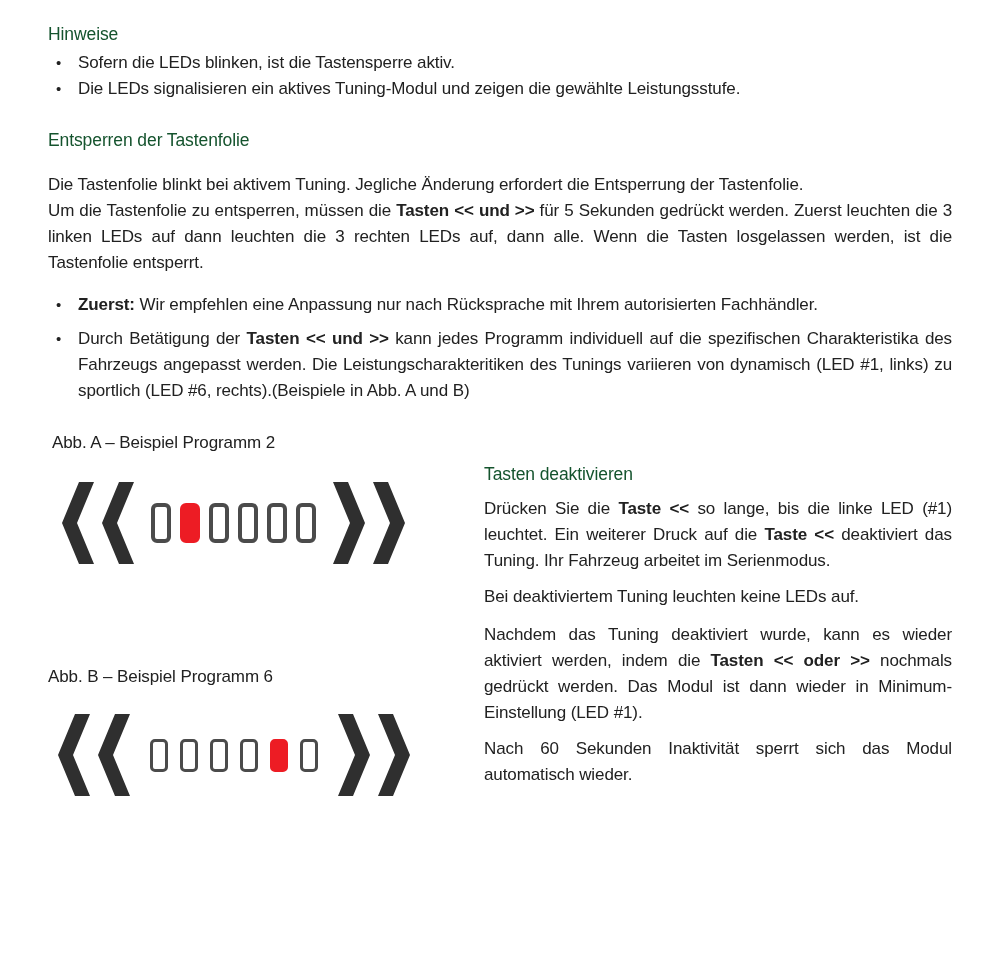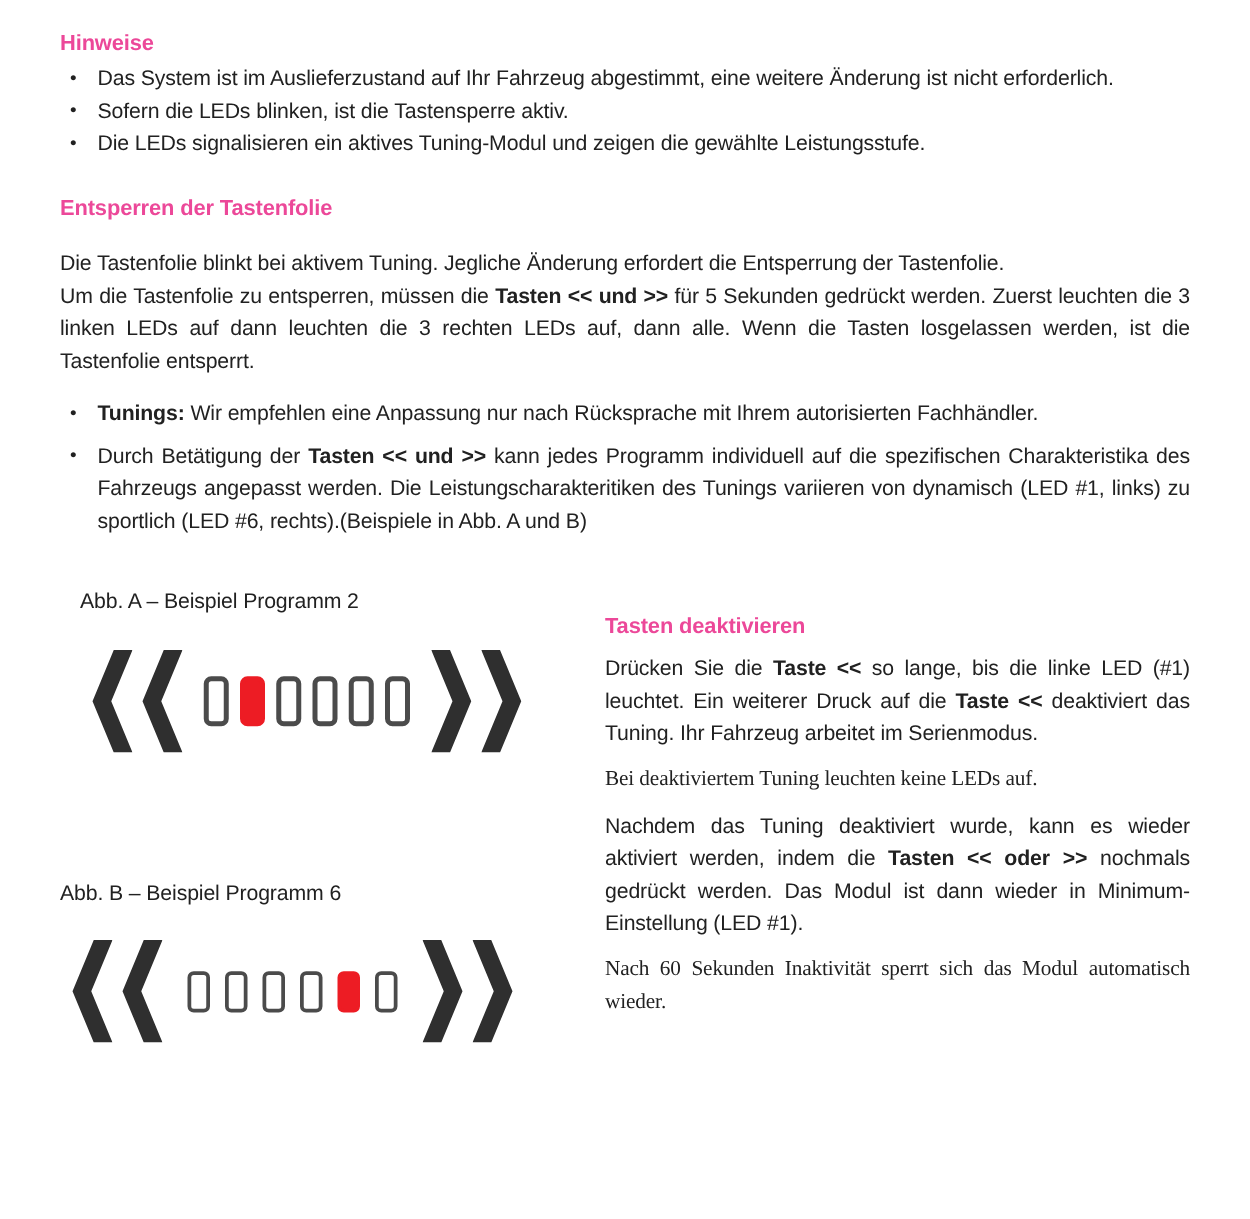--- a/index.html
+++ b/index.html
@@ -6,21 +6,21 @@
   body {
     width: 1000px; height: 975px;
     background: #ffffff;
     font-family: "Liberation Sans", sans-serif;
     color: #212121;
     overflow: hidden;
   }
   .page { padding: 24px 48px 0 48px; box-sizing: border-box; }
 
   h3 {
-    font-size: 17.5px; font-weight: bold; color: #ec4899;
+    font-size: 17.5px; font-weight: normal; color: #14532d;
     margin: 0; line-height: 20px; letter-spacing: -0.1px;
   }
   p, li, .cap {
     font-size: 17px; line-height: 26px; letter-spacing: -0.1px;
     margin: 0;
   }
   .just { text-align: justify; }
 
   ul.bullets { list-style: none; margin: 6px 0 0 0; padding: 0; }
   ul.bullets li {
@@ -54,56 +54,55 @@
   .strip { display: flex; align-items: center; }
   .fig-a .strip { gap: 9px; margin: 0 17px; }
   .fig-b .strip { gap: 12px; margin: 0 20px; }
   .led { box-sizing: border-box; background: #fff; }
   .fig-a .led { width: 20px; height: 40px; border: 4px solid var(--led-border, #4b4b4b); border-radius: 6px; }
   .fig-b .led { width: 18px; height: 33px; border: 3px solid var(--led-border, #4b4b4b); border-radius: 5px; }
   .led.on { background: var(--led-on, #ed1c24); border-color: var(--led-on, #ed1c24); }
 
   .col-right h3.h-deact { margin-top: 38px; }
   .col-right p { margin-top: 12px; }
-  .col-right p.tight { margin-top: 10px; font-family: Liberation Serif, serif; }
+  .col-right p.tight { margin-top: 10px; }
   .col-right h3.h-act { margin-top: 14px; }
 </style>
 </head>
 <body style="color: rgb(33, 33, 33);">
 
 <div class="page">
 
   <section class="sec-hinweise">
     <h3>Hinweise</h3>
     <ul class="bullets">
-      <li>Das System ist im Auslieferzustand auf Ihr Fahrzeug abgestimmt, eine weitere Änderung ist nicht erforderlich.</li>
       <li>Sofern die LEDs blinken, ist die Tastensperre aktiv.</li>
       <li>Die LEDs signalisieren ein aktives Tuning-Modul und zeigen die gewählte Leistungsstufe.</li>
     </ul>
   </section>
 
   <section class="sec-entsperren">
     <h3>Entsperren der Tastenfolie</h3>
     <p class="p-line1">Die Tastenfolie blinkt bei aktivem Tuning. Jegliche Änderung erfordert die Entsperrung der Tastenfolie.</p>
     <p class="just"><span>Um die Tastenfolie zu entsperren, müssen die </span><b>Tasten &lt;&lt; und &gt;&gt;</b><span> für 5 Sekunden gedrückt werden. Zuerst leuchten die 3 linken LEDs auf dann leuchten die 3 rechten LEDs auf, dann alle. Wenn die Tasten losgelassen werden, ist die Tastenfolie entsperrt.</span></p>
   </section>
 
   <section class="sec-anpassung">
     <ul class="bullets">
       <li>
-        <span class="line"><b>Tunings:</b><span> Wir empfehlen eine Anpassung nur nach Rücksprache mit Ihrem autorisierten Fachhändler.</span></span>
+        <span class="line"><b>Zuerst:</b><span> Wir empfehlen eine Anpassung nur nach Rücksprache mit Ihrem autorisierten Fachhändler.</span></span>
       </li>
       <li><span>Durch Betätigung der </span><b>Tasten &lt;&lt; und &gt;&gt;</b><span> kann jedes Programm individuell auf die spezifischen Charakteristika des Fahrzeugs angepasst werden. Die Leistungscharakteritiken des Tunings variieren von dynamisch (LED #1, links) zu sportlich (LED #6, rechts).(Beispiele in Abb. A und B)</span></li>
     </ul>
   </section>
 
   <div class="columns">
 
     <div class="col-left">
-      <figure class="fig-a" style="margin:16px">
+      <figure class="fig-a" style="margin:4px">
         <span class="cap">Abb. A – Beispiel Programm 2</span>
         <div class="ledpanel">
           <span class="chev-group">
             <svg class="chev" width="36" height="82" viewBox="0 0 36 82">
                 <polygon points="36,0 21,0 4,41 21,82 36,82 19,41" fill="#2f2f2f"></polygon>
               </svg>
             <svg class="chev" width="36" height="82" viewBox="0 0 36 82">
                 <polygon points="36,0 21,0 4,41 21,82 36,82 19,41" fill="#2f2f2f"></polygon>
               </svg>
           </span>

